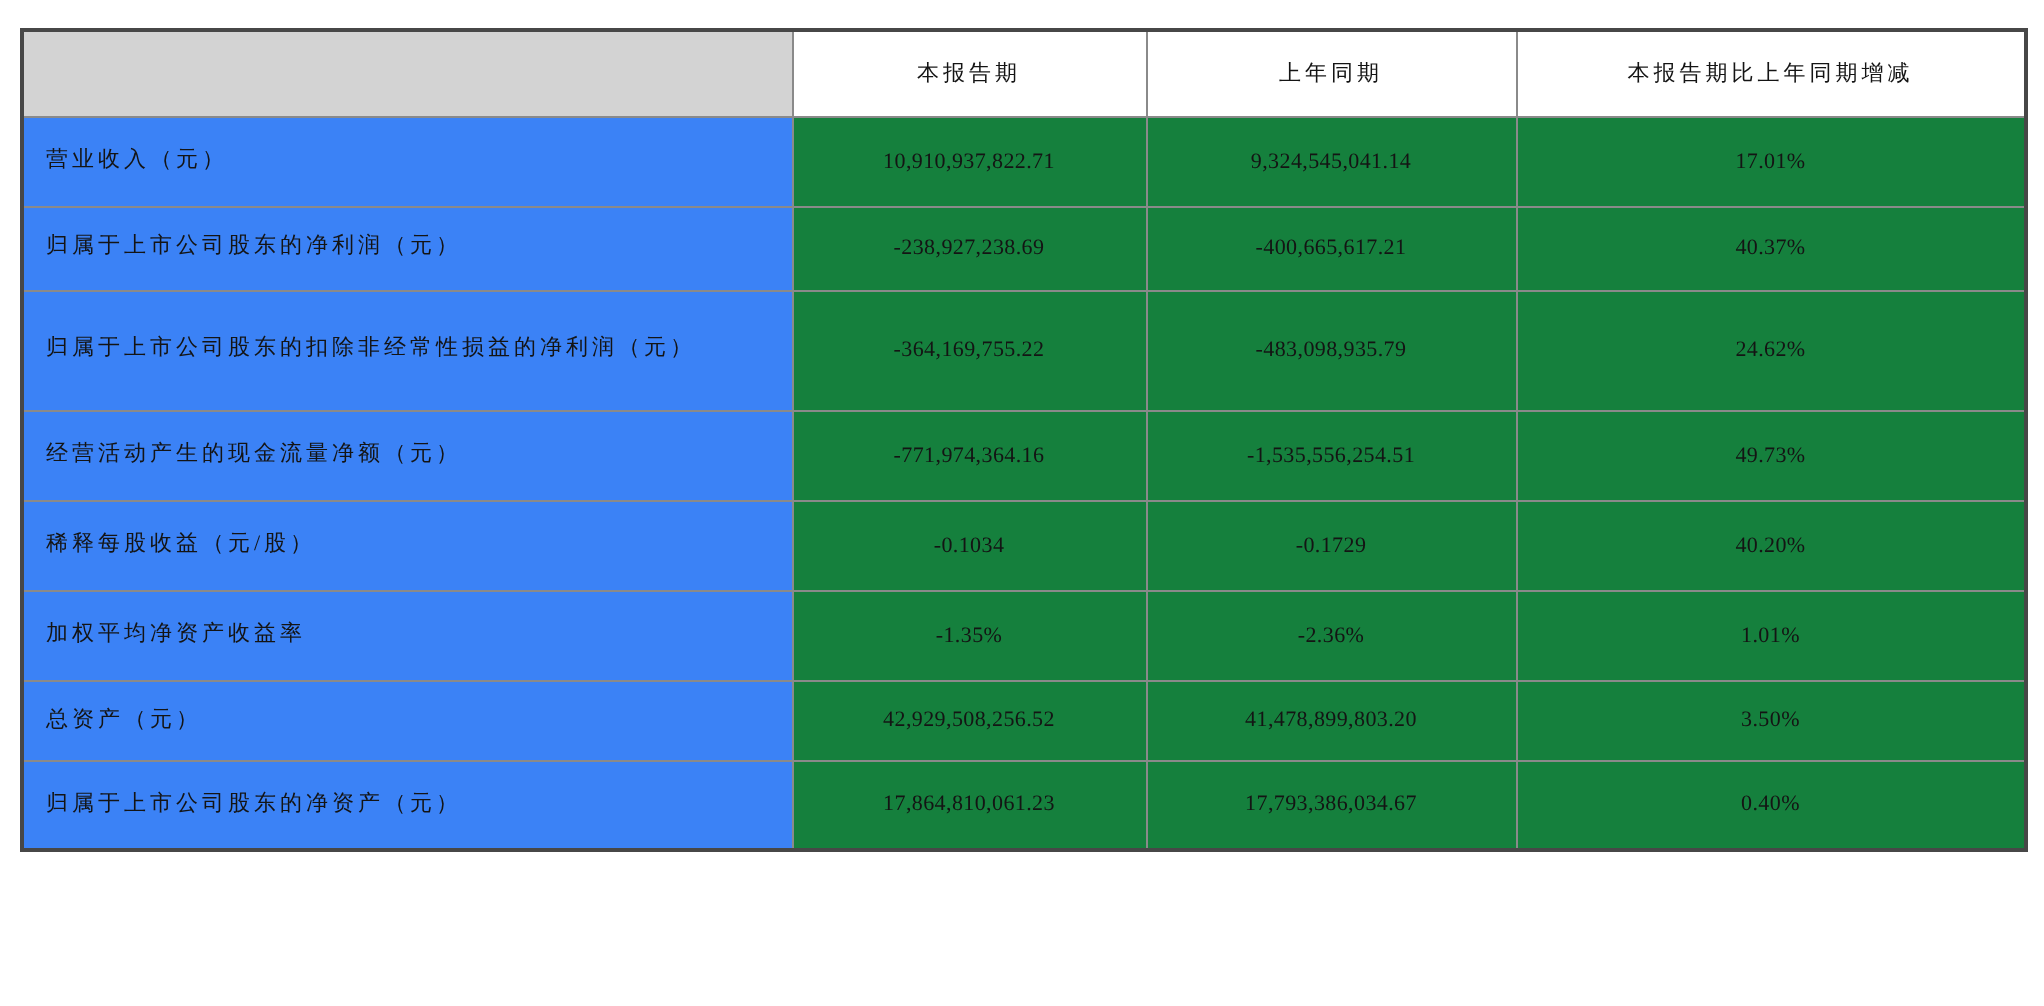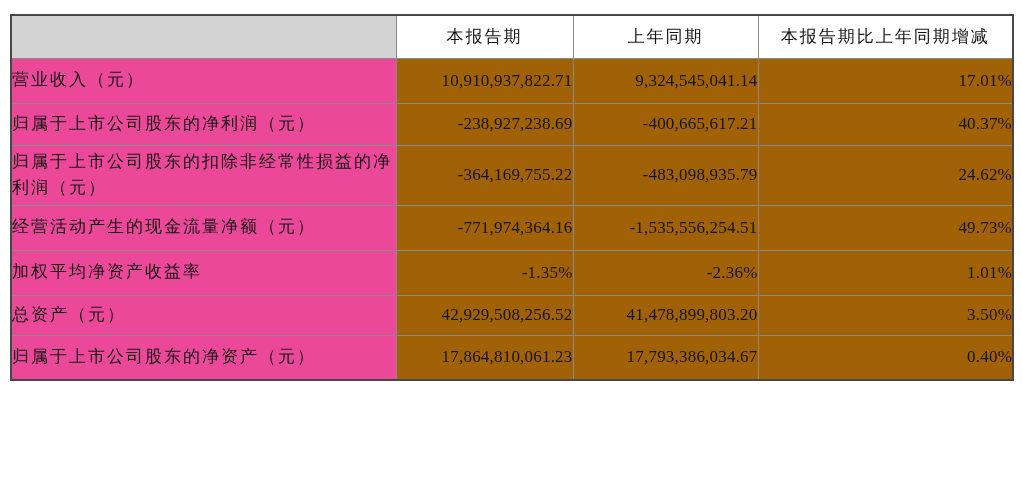--- a/index.html
+++ b/index.html
@@ -12,41 +12,41 @@
   .stage { position: relative; width: 1022px; height: 503px; overflow: hidden; background: #ffffff; }
   table.fin {
     position: absolute; left: 10px; top: 14px;
     width: 1002px;
     border-collapse: collapse;
     table-layout: fixed;
     border: 2px solid #474747;
   }
   table.fin td {
     border: 1px solid #8a8a8a;
-    font-size: 17px;
+    font-size: 11px;
     vertical-align: middle;
     overflow: hidden;
-    padding: 0;
+    padding: 11px;
   }
   td.lbl {
-    background: #ec4899;
+    background: #3b82f6;
     text-align: left;
     padding: 3px 6px 3px 13px;
     letter-spacing: 2px;
     line-height: 1.55;
   }
   td.corner { background: #d3d3d3; }
   td.hdr {
     background: #ffffff;
     text-align: center;
     letter-spacing: 2px;
   }
   td.num {
-    background: #a16207;
-    text-align: right;
+    background: #15803d;
+    text-align: center;
     padding: 3px 11px 3px 4px;
     letter-spacing: 0.2px;
   }
   tr.h1  { height: 43px; }
   tr.r1  { height: 45px; }
   tr.r2  { height: 42px; }
   tr.tall{ height: 60px; margin-left: 48px; }
   tr.std { height: 45px; }
   tr.h2  { height: 31px; }
   tr.r8  { height: 40px; font-family: Liberation Serif, serif; }
@@ -90,20 +90,26 @@
       <td class="num">-483,098,935.79</td>
       <td class="num">24.62%</td>
     </tr>
     <tr class="std">
       <td class="lbl">经营活动产生的现金流量净额（元）</td>
       <td class="num">-771,974,364.16</td>
       <td class="num">-1,535,556,254.51</td>
       <td class="num">49.73%</td>
     </tr>
     <tr class="std">
+      <td class="lbl">稀释每股收益（元/股）</td>
+      <td class="num">-0.1034</td>
+      <td class="num">-0.1729</td>
+      <td class="num">40.20%</td>
+    </tr>
+    <tr class="std">
       <td class="lbl">加权平均净资产收益率</td>
       <td class="num">-1.35%</td>
       <td class="num">-2.36%</td>
       <td class="num">1.01%</td>
     </tr>
 
 
     <tr class="r8">
       <td class="lbl">总资产（元）</td>
       <td class="num">42,929,508,256.52</td>

